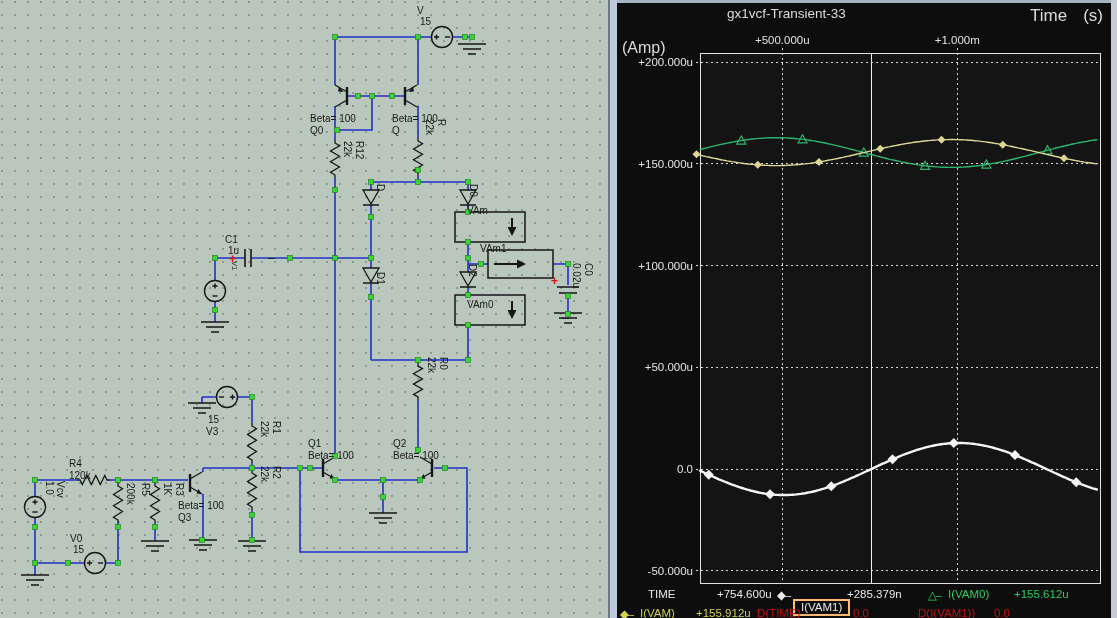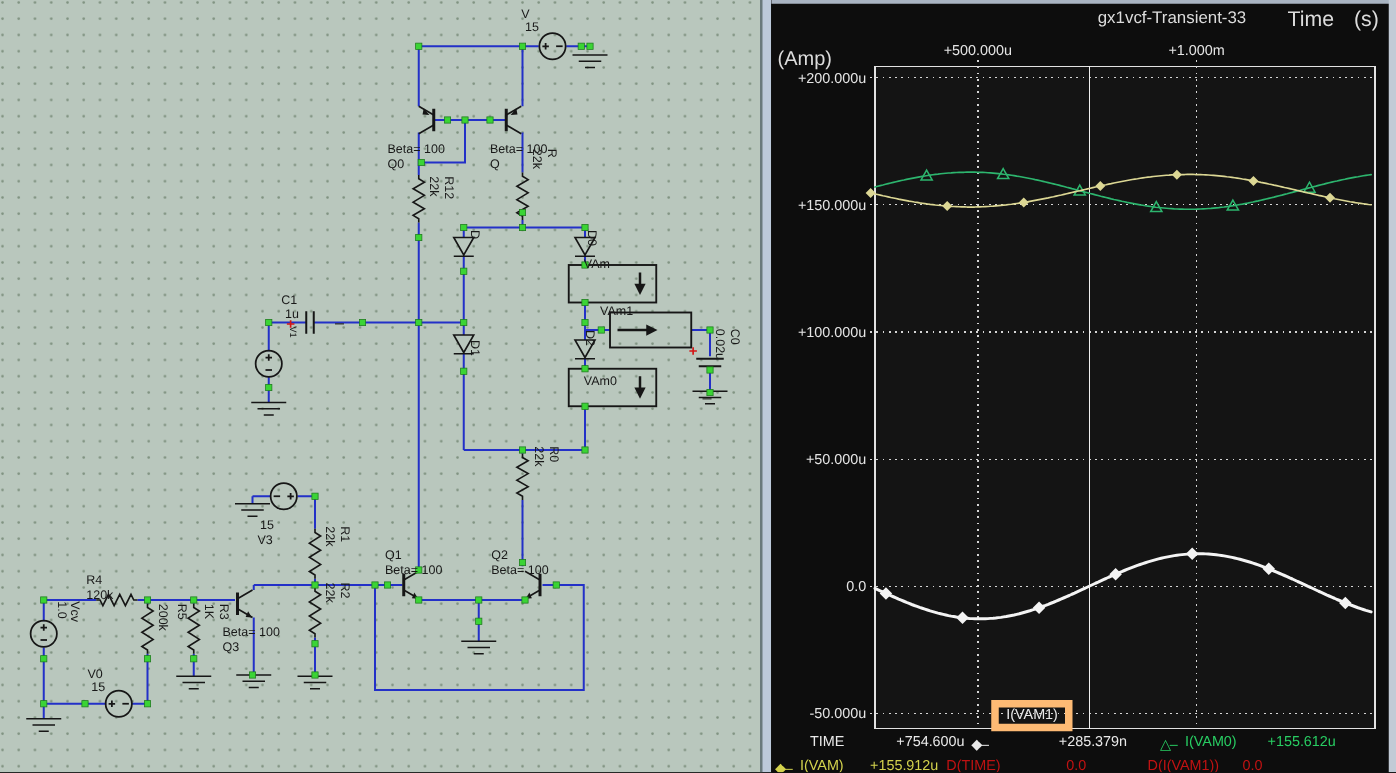--- a/index.html
+++ b/index.html
@@ -5,33 +5,33 @@
   html,body{margin:0;padding:0;background:#222;}
   .app{position:relative;width:1117px;height:618px;overflow:hidden;background:#000;
        font-family:"Liberation Sans",sans-serif;}
   .schematic-pane{position:absolute;left:0;top:0;width:608px;height:618px;}
   .divider{position:absolute;left:608px;top:0;width:9px;height:618px;background:#bcc9da;
            border-left:2px solid #69797c;box-sizing:border-box;}
   .plot-pane{position:absolute;left:617px;top:0;width:500px;height:618px;background:#0d0d0d;overflow:hidden;}
   #plot-svg{position:absolute;left:0;top:0;}
   .top-strip{position:absolute;left:0;top:0;width:500px;height:3px;background:#a9b4c2;z-index:5;}
   .right-strip{position:absolute;right:0;top:0;width:6px;height:618px;background:#c2cbd6;z-index:5;}
-  .plot-title{position:absolute;left:110px;top:6px;width:270px;text-align:right;color:#dcdcdc;
+  .plot-title{position:absolute;left:110px;top:6px;width:270px;text-align:left;color:#dcdcdc;
               font-size:13.5px;z-index:4;}
   .time-axis-name{position:absolute;right:14px;top:6px;color:#dcdcdc;font-size:17px;z-index:4;}
   .time-axis-name .unit{margin-left:16px;}
   .amp-label{position:absolute;left:5px;top:39px;color:#dcdcdc;font-size:16px;z-index:4;}
   .ro{position:absolute;font-size:11.5px;white-space:nowrap;z-index:4;}
   .row1{top:588px;}
   .row2{top:607px;}
   .white{color:#e9e9e9;}
   .green{color:#28cc62;}
   .yellow{color:#d3d24d;}
   .red{color:#c01212;}
-  .boxed{border:6px solid #fdba74;padding:0 6px 1px 6px;top:560px;}
+  .boxed{border:2px solid #fdba74;padding:0 6px 1px 6px;top:599px;}
   .marker{letter-spacing:-1px;}
 </style>
 </head>
 <body>
 
 <div class="app">
 
   <div class="schematic-pane">
     <svg id="schematic-svg" width="608" height="618" xmlns="http://www.w3.org/2000/svg">
       <defs>

